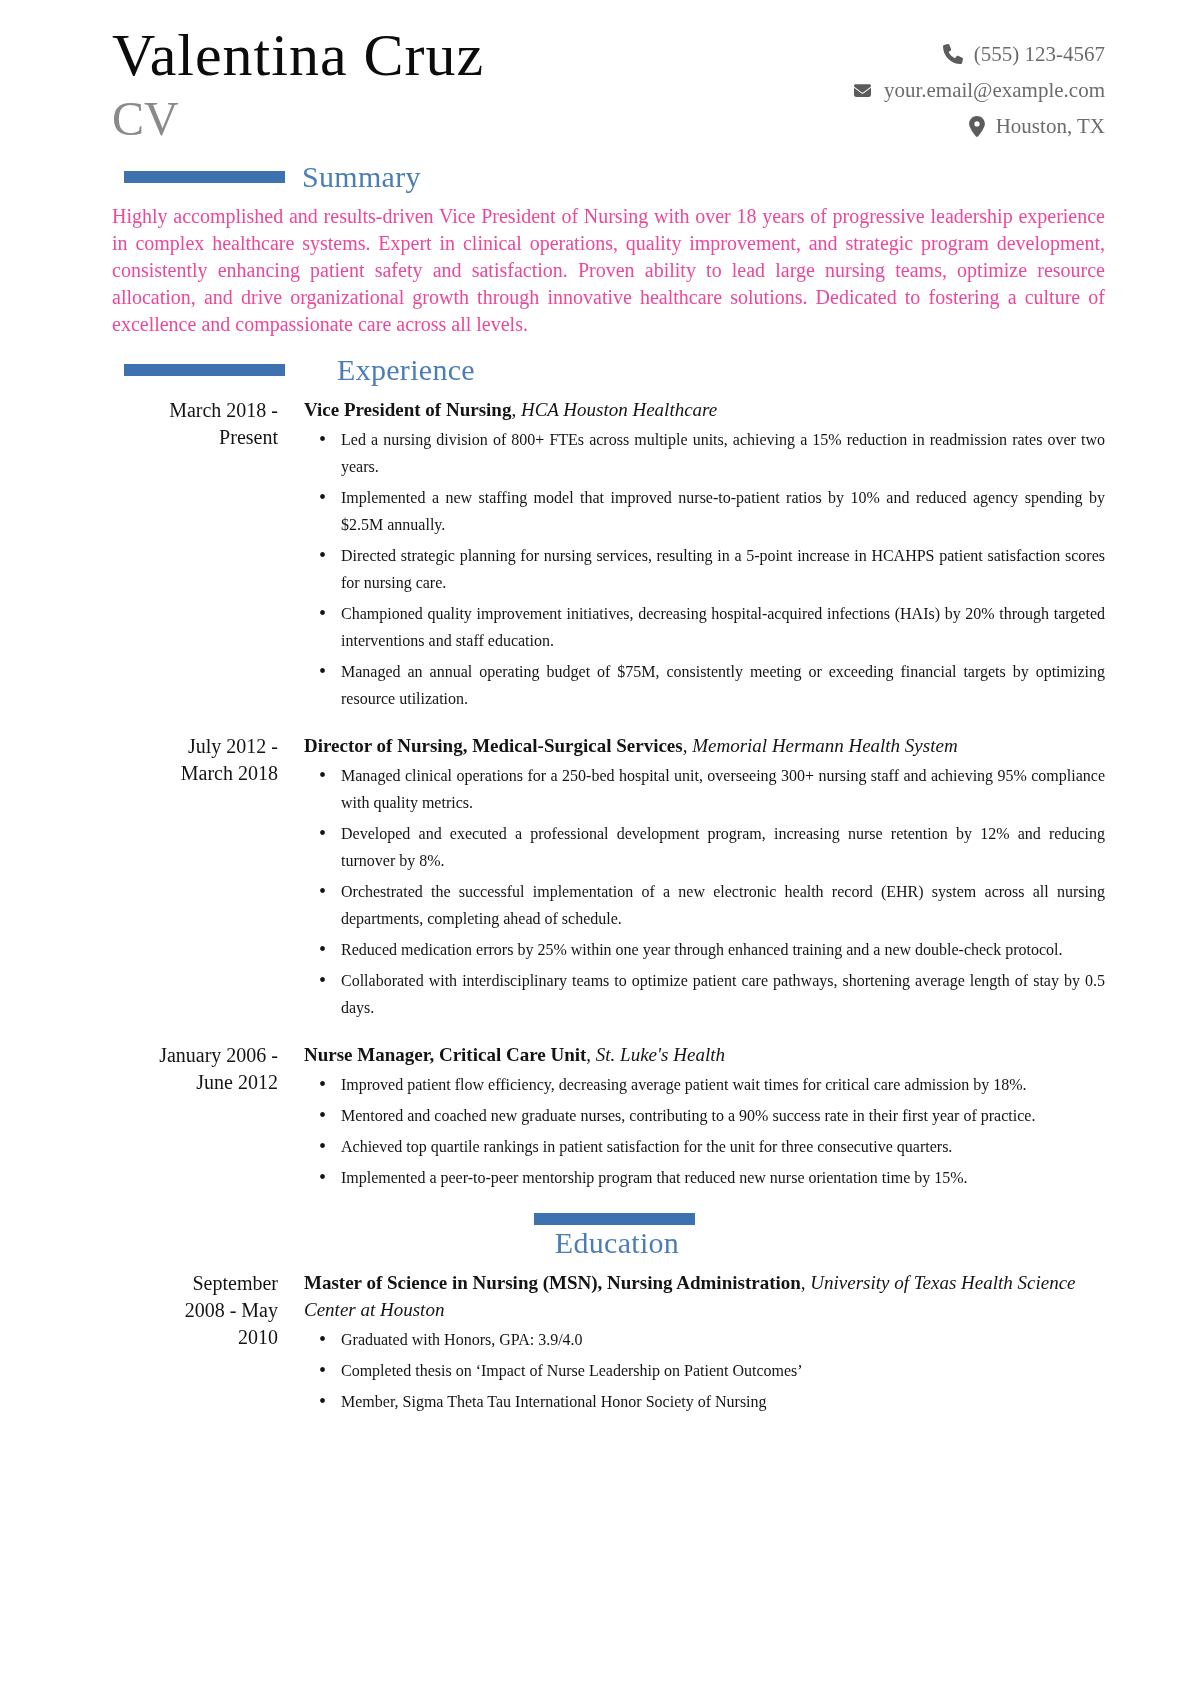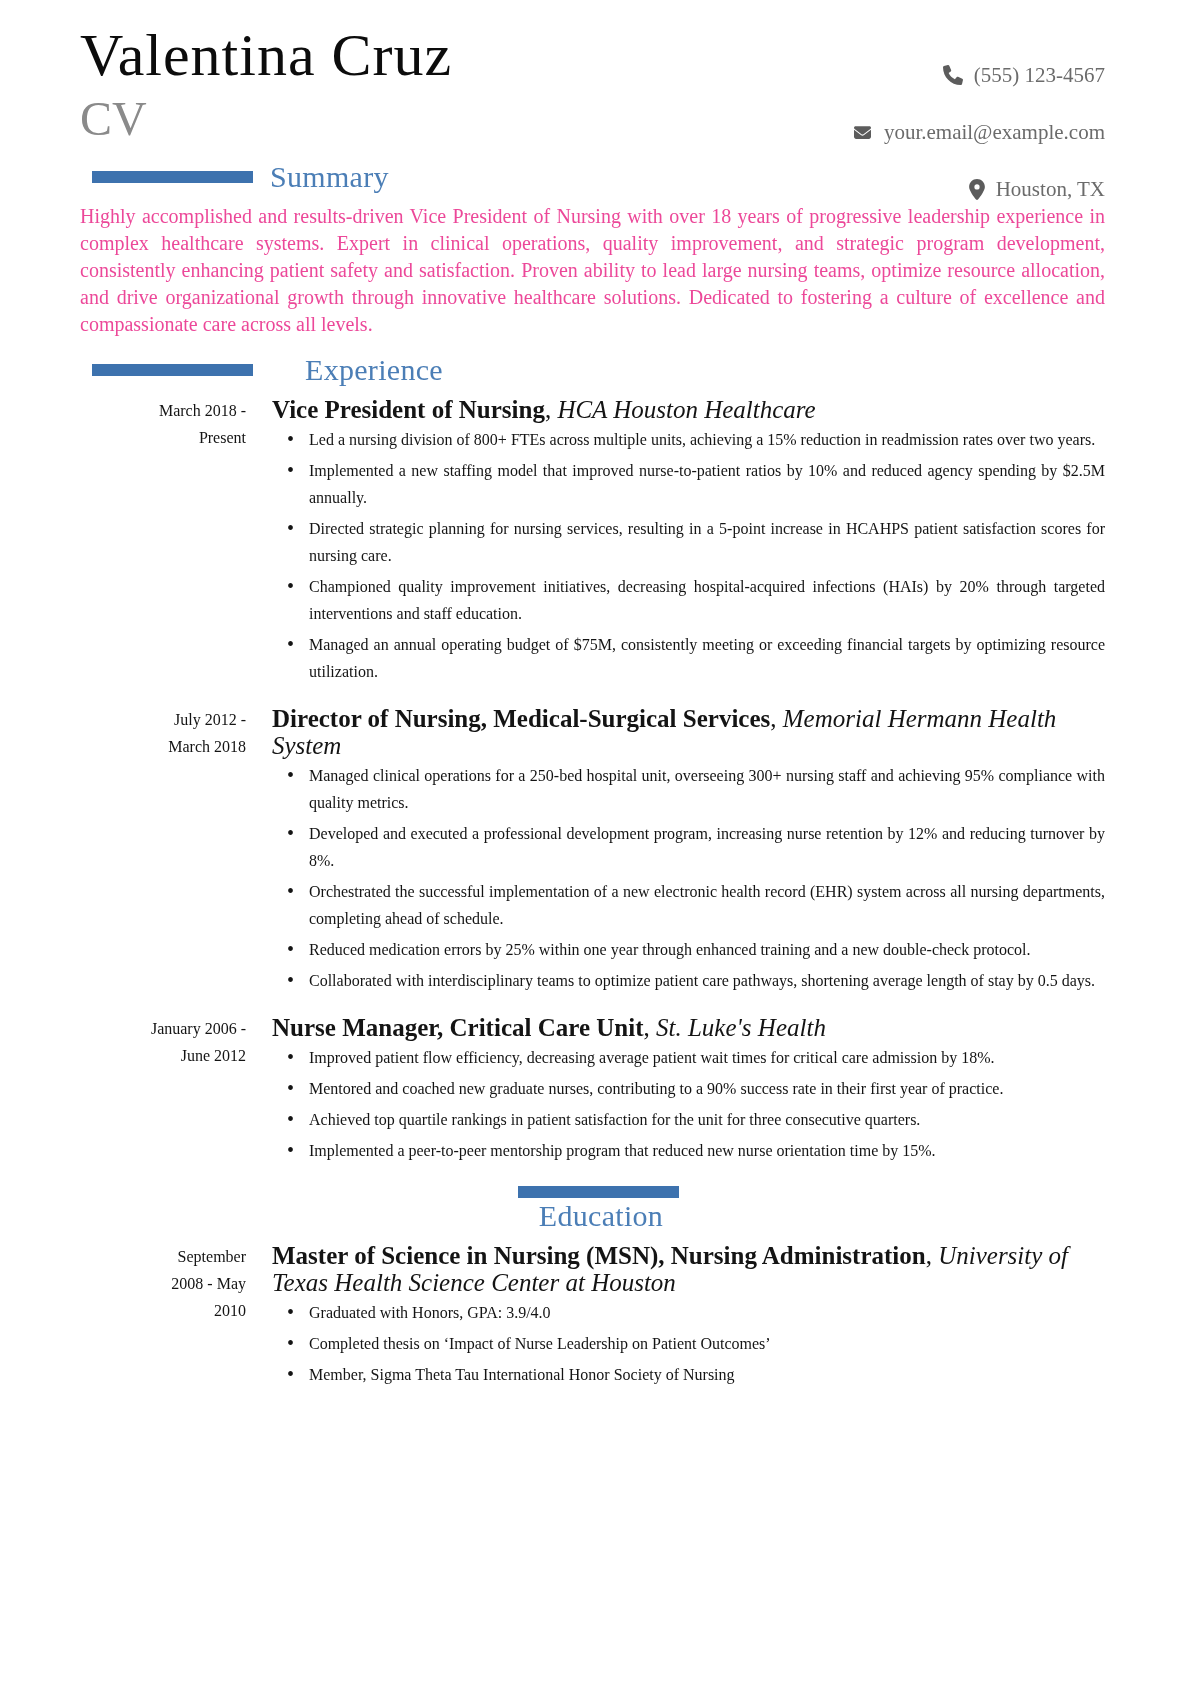--- a/index.html
+++ b/index.html
@@ -2,42 +2,42 @@
 <html lang="en"><head>
 <meta charset="utf-8">
 <style>
   * { margin:0; padding:0; box-sizing:border-box; }
   html,body { background:#ffffff; }
   .page {
     width:1190px; height:1683px;
     background:#ffffff;
     font-family:"Liberation Serif", serif;
     color:#111;
-    padding:24px 85px 0 80px;
+    padding:24px 85px 0 112px;
     overflow:hidden;
     position:relative;
   }
 
   
   .hdr { position:relative; }
   .name {
     font-size:60px; font-weight:normal; line-height:1.05;
     letter-spacing:1px; color:#0c0c0c;
   }
   .cv-sub {
     font-size:48px; color:#8a8a8a; line-height:1.25; margin-top:2px;
   }
   .contact {
     position:absolute; top:12px; right:0;
     display:flex; flex-direction:column; align-items:flex-end;
   }
   .contact-row {
     display:flex; align-items:center; justify-content:flex-end;
     gap:11px; height:36px;
-    font-size:21px; color:#6b6b6b;margin-top:21px;
+    font-size:21px; color:#6b6b6b;
   }
   .contact-row svg { flex:none; fill:#5c5c5c; }
 
   
   .section-head { display:flex; align-items:center; margin:10px 0 8px 0;text-align:right; }
   .section-bar {
     width:161px; height:12px; background:#3d72ae;
     margin-left:12px; flex:none;
   }
   .section-title {
@@ -47,25 +47,25 @@
 
   
   .summary-text {
     font-size:20px; line-height:27px; text-align:justify;
     color:#ec4899; margin-top:4px;
   }
 
   .entry { display:flex; margin-bottom:16px; }
   .entry-dates {
     flex:none; width:166px; text-align:right;
-    white-space:pre-line; font-size:16px; line-height:27px;
+    white-space:pre-line; font-size:20px; line-height:27px;
     color:#141414; padding-top:1px;
   }
   .entry-body { flex:1; margin-left:26px; min-width:0; }
-  .role-line { font-size:25px; line-height:27px; color:#141414; }
+  .role-line { font-size:19px; line-height:27px; color:#141414; }
   .role-pos { font-weight:bold; }
   .role-org { font-style:italic; font-weight:normal; }
 
   ul.bullets { list-style:none; margin-top:3px; }
   ul.bullets li {
     position:relative; padding-left:37px;
     font-size:16px; line-height:27px; text-align:justify;
     color:#141414; margin-bottom:4px;
   }
   ul.bullets li::before {

